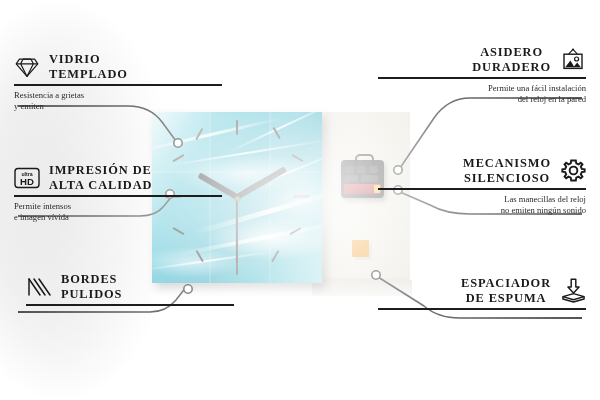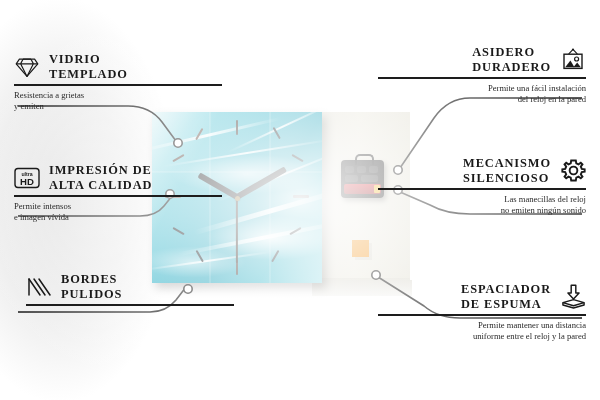--- a/index.html
+++ b/index.html
@@ -63,21 +63,21 @@
   
   svg#links{position:absolute;inset:0;width:600px;height:400px;pointer-events:none;}
 
   
   .feat{position:absolute;width:208px;}
   .feat .row{display:flex;align-items:center;gap:9px;}
   .feat.L .row{justify-content:flex-start;}
   .feat.R .row{justify-content:flex-end;}
   .ttl{font-family:Liberation Serif, serif;font-weight:700;font-size:12.4px;
     letter-spacing:.9px;color:#1a1a1a;line-height:1.18;text-transform:uppercase;}
-  .feat.R .ttl{text-align:left;}
+  .feat.R .ttl{text-align:center;}
   .rule{height:1.6px;background:#1d1d1d;margin:3px 0 4px;}
   .sub{font-family:"Liberation Serif",serif;font-size:8.6px;color:#2a2a2a;line-height:1.32;}
   .feat.R .sub{text-align:right;}
   .ico{width:26px;height:24px;flex:0 0 26px;display:flex;align-items:center;justify-content:center;}
   .ico svg{display:block;}
 </style>
 </head>
 <body>
 
 <div id="stage">
@@ -268,36 +268,32 @@
         </svg>
       </span>
     </div>
     <div class="rule"></div>
     <div class="sub">
       <div>Las manecillas del reloj</div>
       <div>no emiten ningún sonido</div>
     </div>
   </div>
 
-  <div class="feat R" style="left:378px;top:282px;">
+  <div class="feat R" style="left:378px;top:276px;">
     <div class="row">
       <div>
         <div class="ttl">
           <div>ESPACIADOR</div>
           <div>DE ESPUMA</div>
         </div>
       </div>
       <span class="ico">
         <svg viewBox="0 0 26 26" width="25" height="25">
           <path d="M10.6 1.2 h4.8 v8.2 h3.4 L13 15.6 L7.2 9.4 h3.4 Z" fill="none" stroke="#1a1a1a" stroke-width="1.5" stroke-linejoin="round"></path>
           <path d="M13 16.2 L24 19.4 L13 22.6 L2 19.4 Z" fill="none" stroke="#1a1a1a" stroke-width="1.5" stroke-linejoin="round"></path>
           <path d="M2 19.4 v2.4 L13 25 L24 21.8 v-2.4" fill="none" stroke="#1a1a1a" stroke-width="1.5" stroke-linejoin="round"></path>
         </svg>
       </span>
     </div>
     <div class="rule"></div>
-    <div class="sub">
-      <div>Permite mantener una distancia</div>
-      <div>uniforme entre el reloj y la pared</div>
-    </div>
   </div>
 
 </div>
 
 </body></html>

